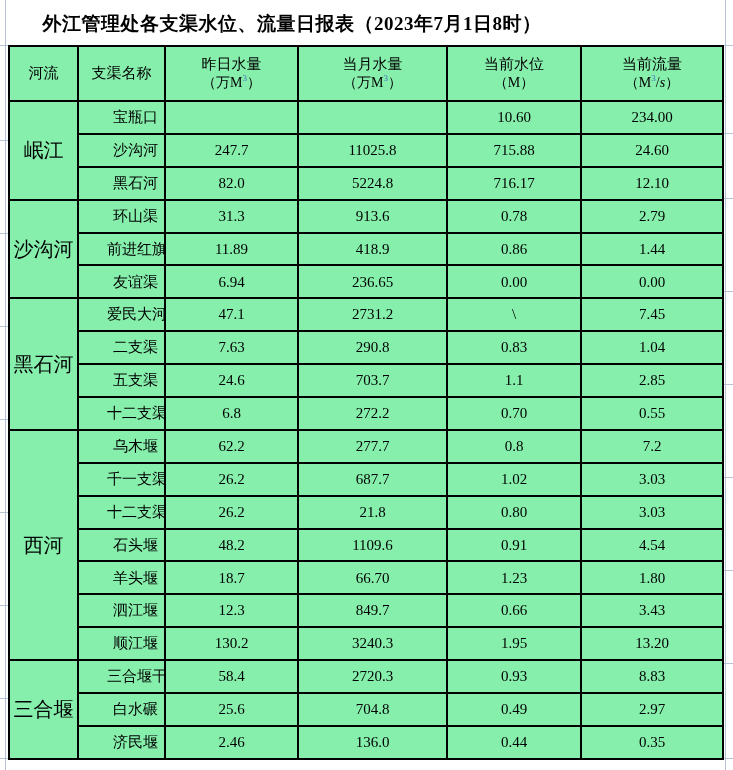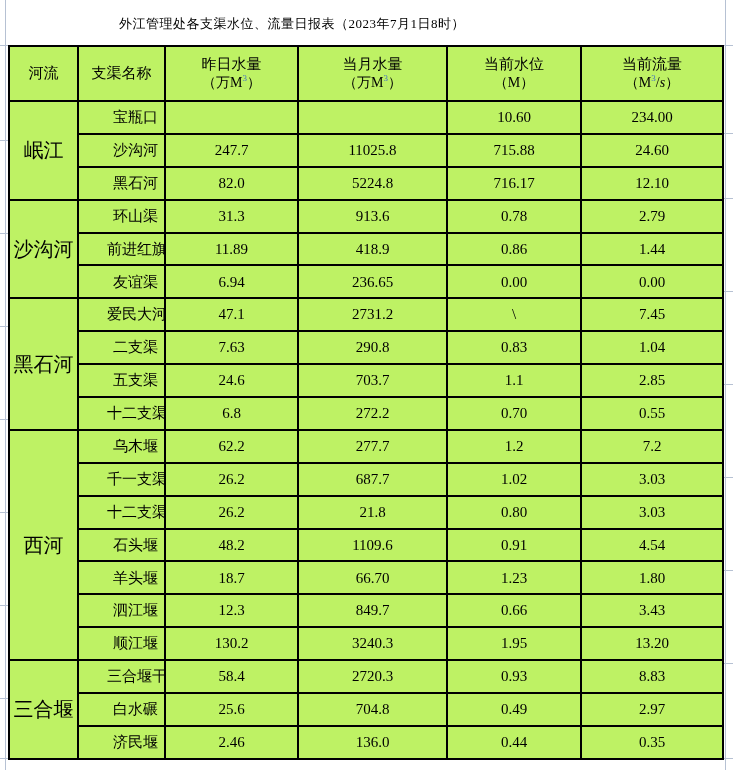--- a/index.html
+++ b/index.html
@@ -15,27 +15,27 @@
   .vline{position:absolute;top:0;bottom:0;width:1px;background:#b6c1d3;}
   .vline.left{left:5px;}
   .vline.right{left:725px;}
   .hstub{position:absolute;height:1px;background:#b6c1d3;}
   .hstub.l{left:0;width:8px;}
   .hstub.r{left:722px;width:11px;}
 
   .title{
     position:absolute;top:0;left:0;width:584px;height:45px;
     line-height:47px;text-align:center;
-    font-size:13px;font-weight:normal;letter-spacing:0.5px;
+    font-size:19px;font-weight:bold;letter-spacing:0.5px;
     white-space:nowrap;
   }
 
   table.report{
     position:absolute;left:8px;top:45px;width:714px;
-    border-collapse:collapse;table-layout:fixed;background:#bef264;
+    border-collapse:collapse;table-layout:fixed;background:#86efac;
   }
   .report th,.report td{
     border:2px solid #000;
     text-align:center;vertical-align:middle;
     padding:0;font-weight:normal;
     font-size:15px;line-height:1.25;
     overflow:hidden;white-space:nowrap;
   }
   .report thead tr{height:55px;}
   .report tbody tr{height:32.9px;}
@@ -181,21 +181,21 @@
           <td class="num">6.8</td>
           <td class="num">272.2</td>
           <td class="num">0.70</td>
           <td class="num">0.55</td>
         </tr>
         <tr>
           <td rowspan="7" class="river">西河</td>
           <td class="canal">乌木堰</td>
           <td class="num">62.2</td>
           <td class="num">277.7</td>
-          <td class="num">1.2</td>
+          <td class="num">0.8</td>
           <td class="num">7.2</td>
         </tr>
         <tr>
           <td class="canal">千一支渠</td>
           <td class="num">26.2</td>
           <td class="num">687.7</td>
           <td class="num">1.02</td>
           <td class="num">3.03</td>
         </tr>
         <tr>

